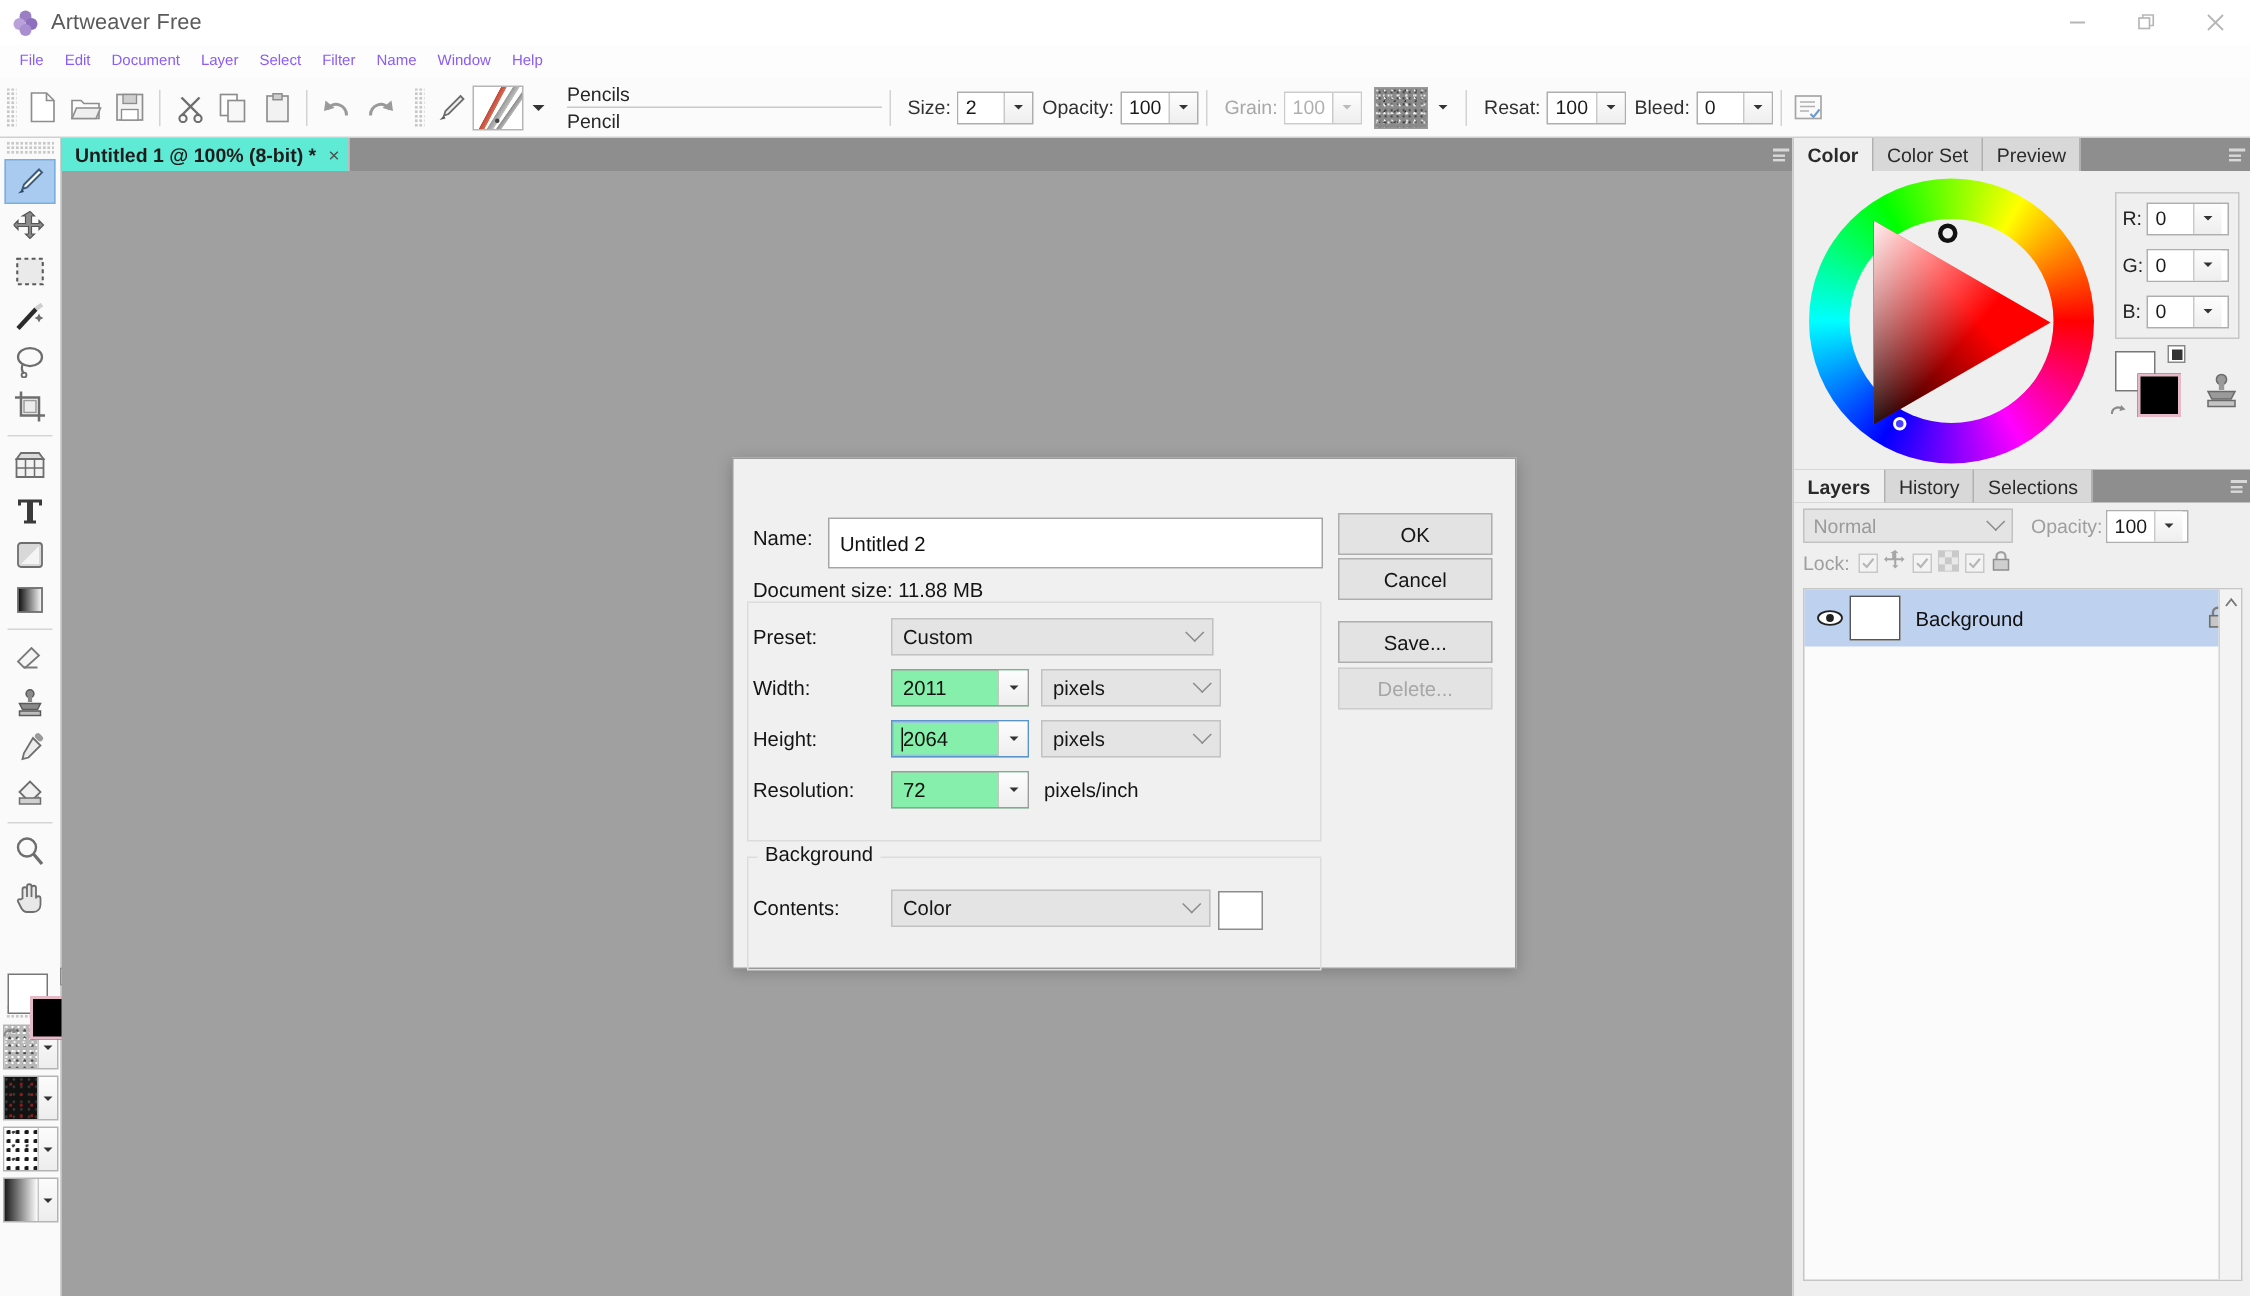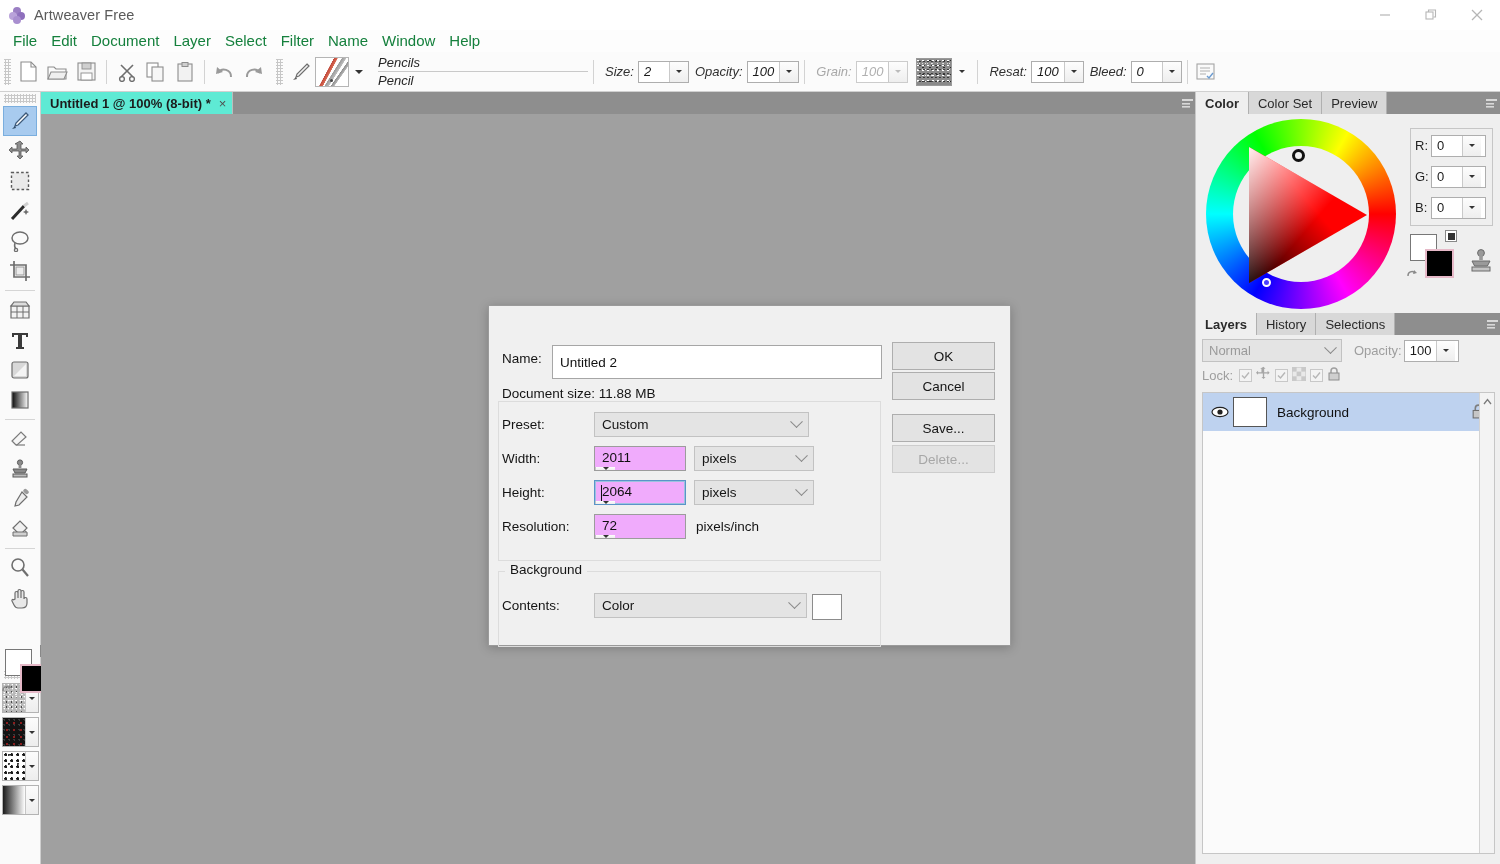--- a/index.html
+++ b/index.html
@@ -34,29 +34,29 @@
     color: #b6b6b6;
   }
   .winbtn svg { display: block; }
 
   
   #menubar {
     position: absolute; left: 0; top: 30px; width: 1500px; height: 22px;
     background: #fdfdfd; display: flex; align-items: center; padding-left: 6px;
   }
   .menu-item {
-    padding: 2px 7px; font-size: 15px; color: #15803d; line-height: 16px;
+    padding: 2px 7px; font-size: 10px; color: #8b5cf6; line-height: 16px;
     white-space: nowrap;
   }
 
   
   #toolbar {
     position: absolute; left: 0; top: 52px; width: 1500px; height: 40px;
     background: #fbfbfb; border-bottom: 1px solid #d0d0d0;
-    display: flex; align-items: center; font-style: italic;
+    display: flex; align-items: center;
   }
   .grip {
     width: 7px; height: 26px; margin: 0 3px 0 4px;
     background-image:
       radial-gradient(circle at 1.5px 1.5px, #c4c4c4 1.1px, transparent 1.2px);
     background-size: 3px 3px; background-position: 0 2px; opacity: .95;
   }
   .tb-btn {
     width: 29px; height: 30px; display: flex; align-items: center; justify-content: center;
   }
@@ -321,22 +321,22 @@
     padding: 0 5px; font-size: 13.5px; color:#141414; transform: translateY(-9px);
   }
 
   .drow { position:absolute; display:flex; align-items:center; }
   .d-combo {
     height: 25px; border:1px solid #c2c2c2; background:#e4e4e4;
     display:flex; align-items:center; padding: 0 7px; font-size:13.5px; color:#161616;
   }
   .d-combo .cv { flex:1; }
   .d-spin {
-    height: 25px; border:1px solid #9c9c9c; background:#f0abfc;
-    display:flex; align-items:stretch;flex-direction:column;
+    height: 25px; border:1px solid #9c9c9c; background:#86efac;
+    display:flex; align-items:stretch;
   }
   .d-spin.focused { border-color:#5a94c8; box-shadow: 0 0 0 1px #9cc2e0 inset; }
   .d-spin .val {
     flex:1; padding: 0 7px; display:flex; align-items:center;
     font-size: 13.5px; color:#101010; position:relative;
   }
   .d-spin .caretbar {
     position:absolute; left: 6px; top: 4px; width:1px; height: 16px; background:#111;
   }
   .d-spin .arrow {

